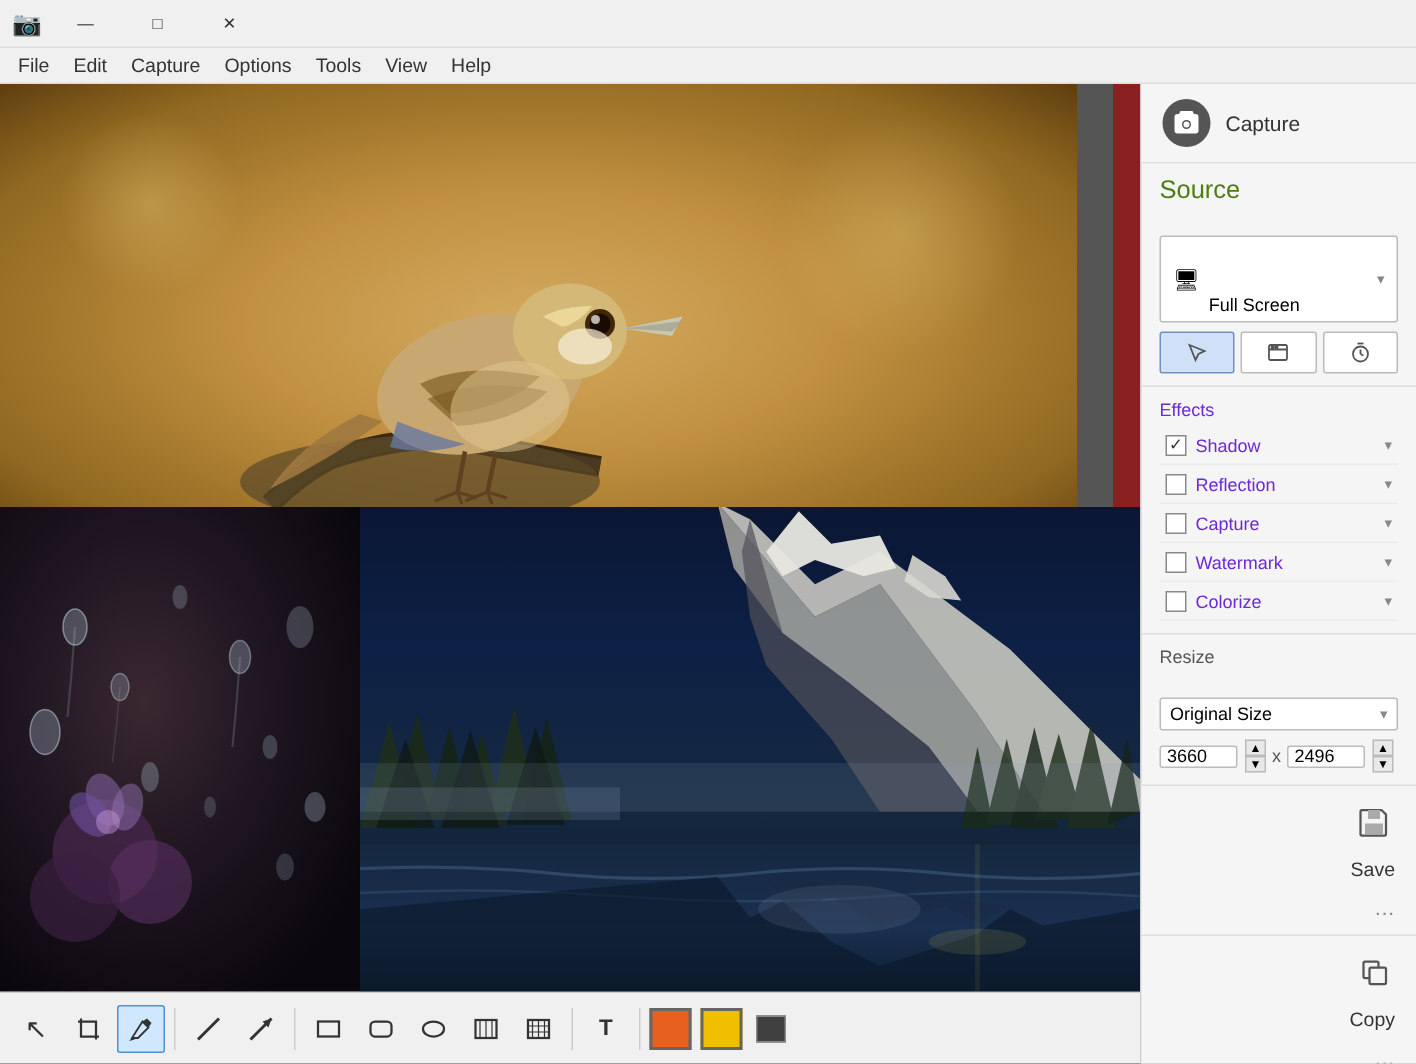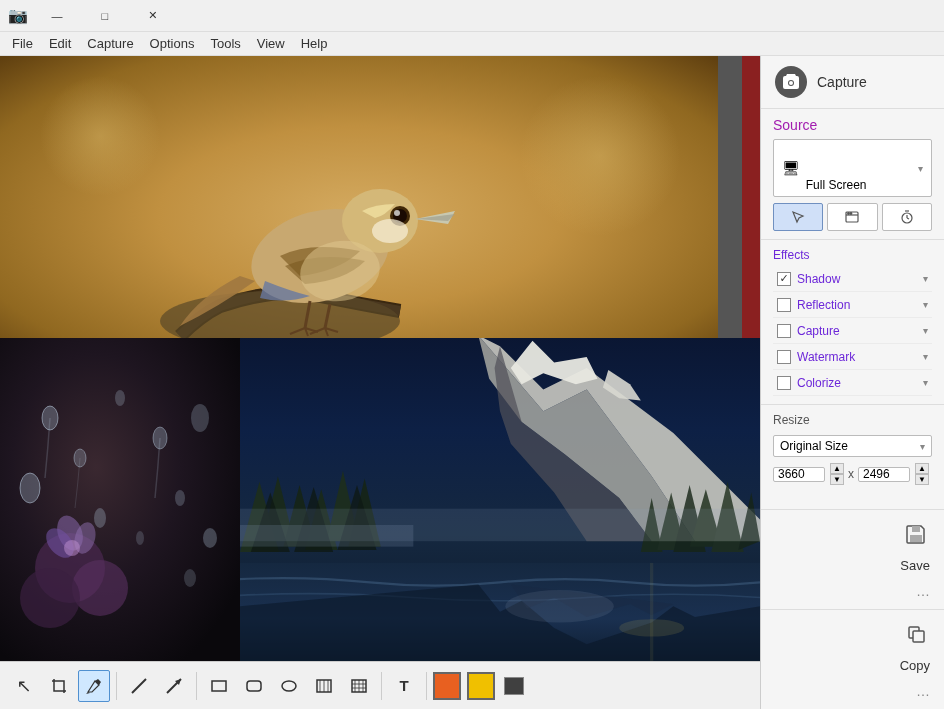--- a/index.html
+++ b/index.html
@@ -136,23 +136,23 @@
       border-radius: 50%;
       display: flex; align-items: center; justify-content: center;
       color: white; font-size: 18px;
     }
 
     .panel-section {
       padding: 8px 12px;
       border-bottom: 1px solid #ddd;
     }
     .panel-section-label {
-      font-size: 14px;
-      color: #a21caf;
-      margin-bottom: 6px;
+      font-size: 17px;
+      color: #4d7c0f;
+      margin-bottom: 20px;
     }
 
     
     .source-dropdown {
       display: flex;
       align-items: center;
       background: white;
       border: 1px solid #bbb;
       border-radius: 2px;
       padding: 4px 8px;
@@ -209,21 +209,21 @@
     .effect-checkbox.checked::after { content: '✓'; color: #333; font-size: 11px; }
     .effect-name { flex: 1; font-size: 12px; color: #6d28d9; }
     .effect-expand { font-size: 10px; color: #888; }
 
     
     .resize-section {
       padding: 8px 12px;
       border-top: 1px solid #ddd;
     }
     .resize-label {
-      font-size: 12px; color: #555; margin-bottom: 8px;
+      font-size: 12px; color: #555; margin-bottom: 20px;
     }
     .resize-dropdown {
       display: flex;
       align-items: center;
       background: white;
       border: 1px solid #bbb;
       border-radius: 2px;
       padding: 3px 6px;
       cursor: pointer;
       margin-bottom: 6px;

